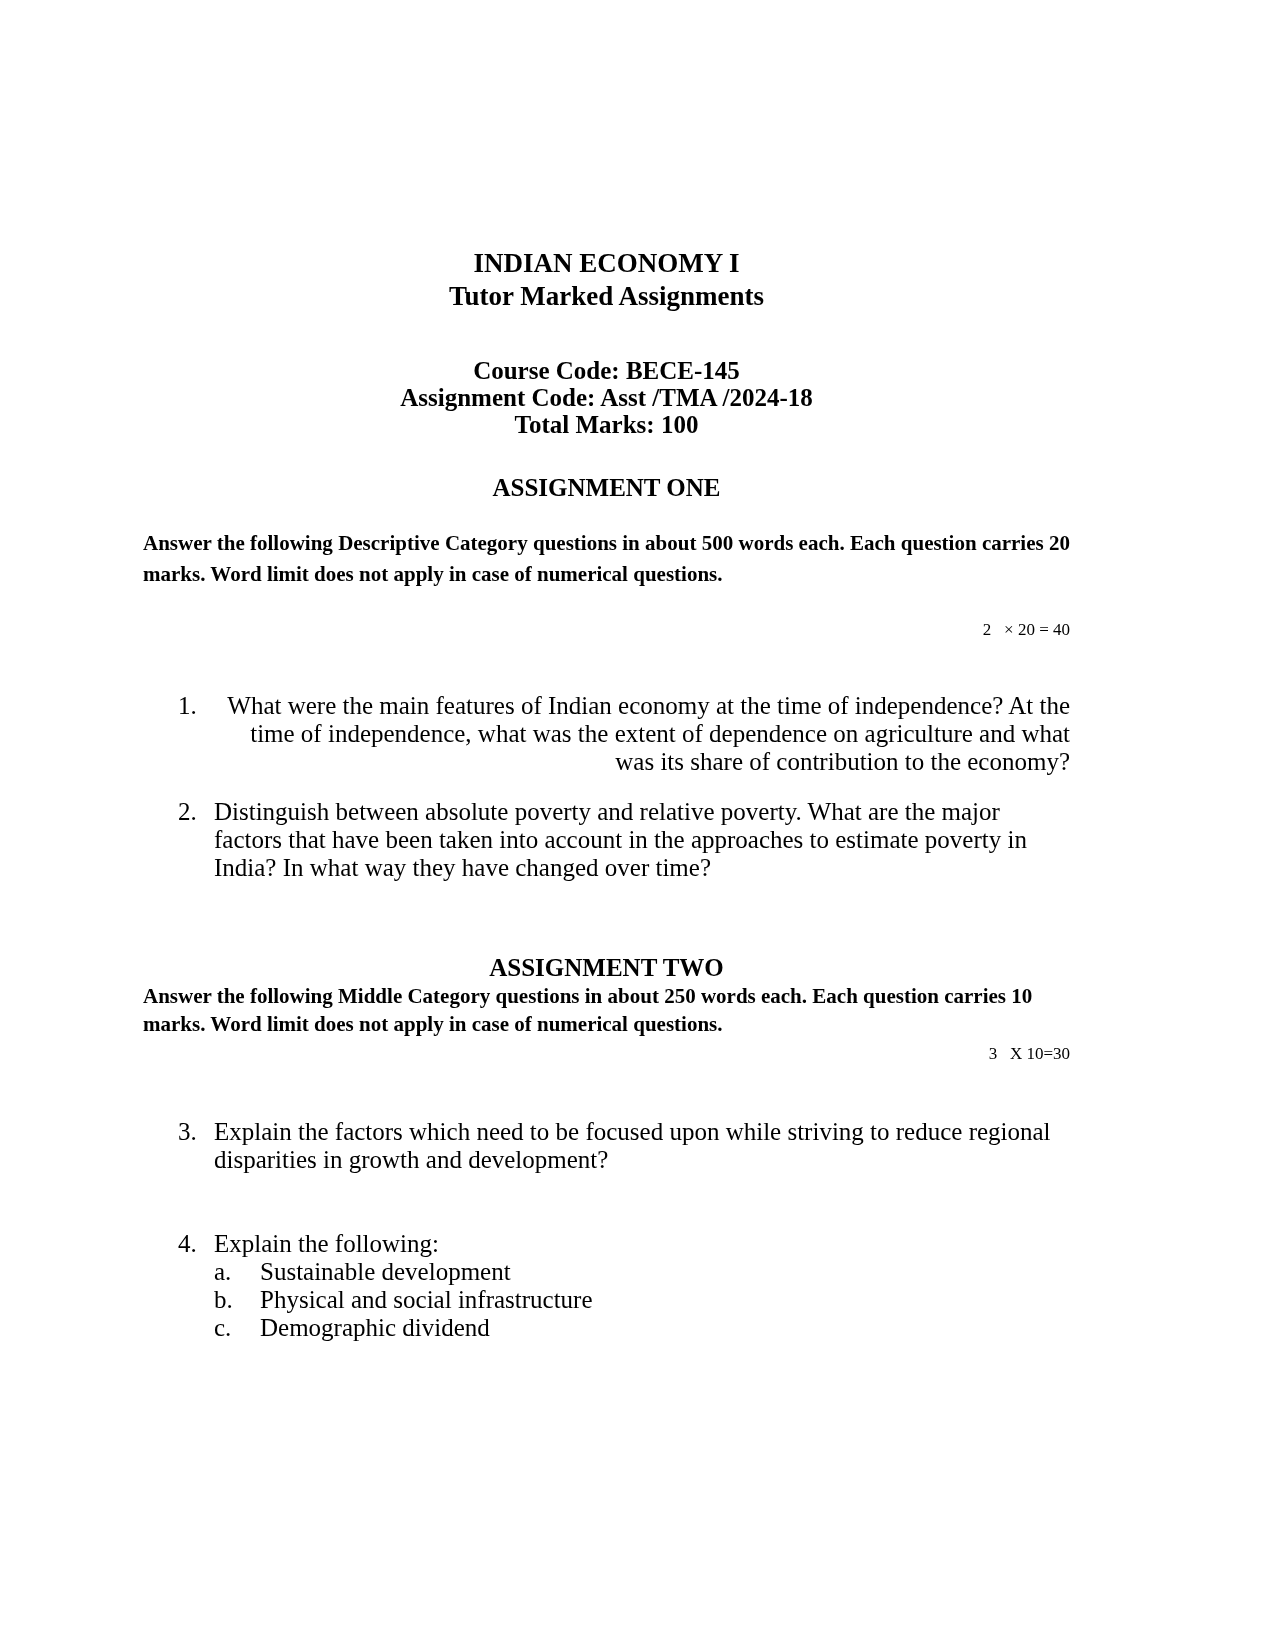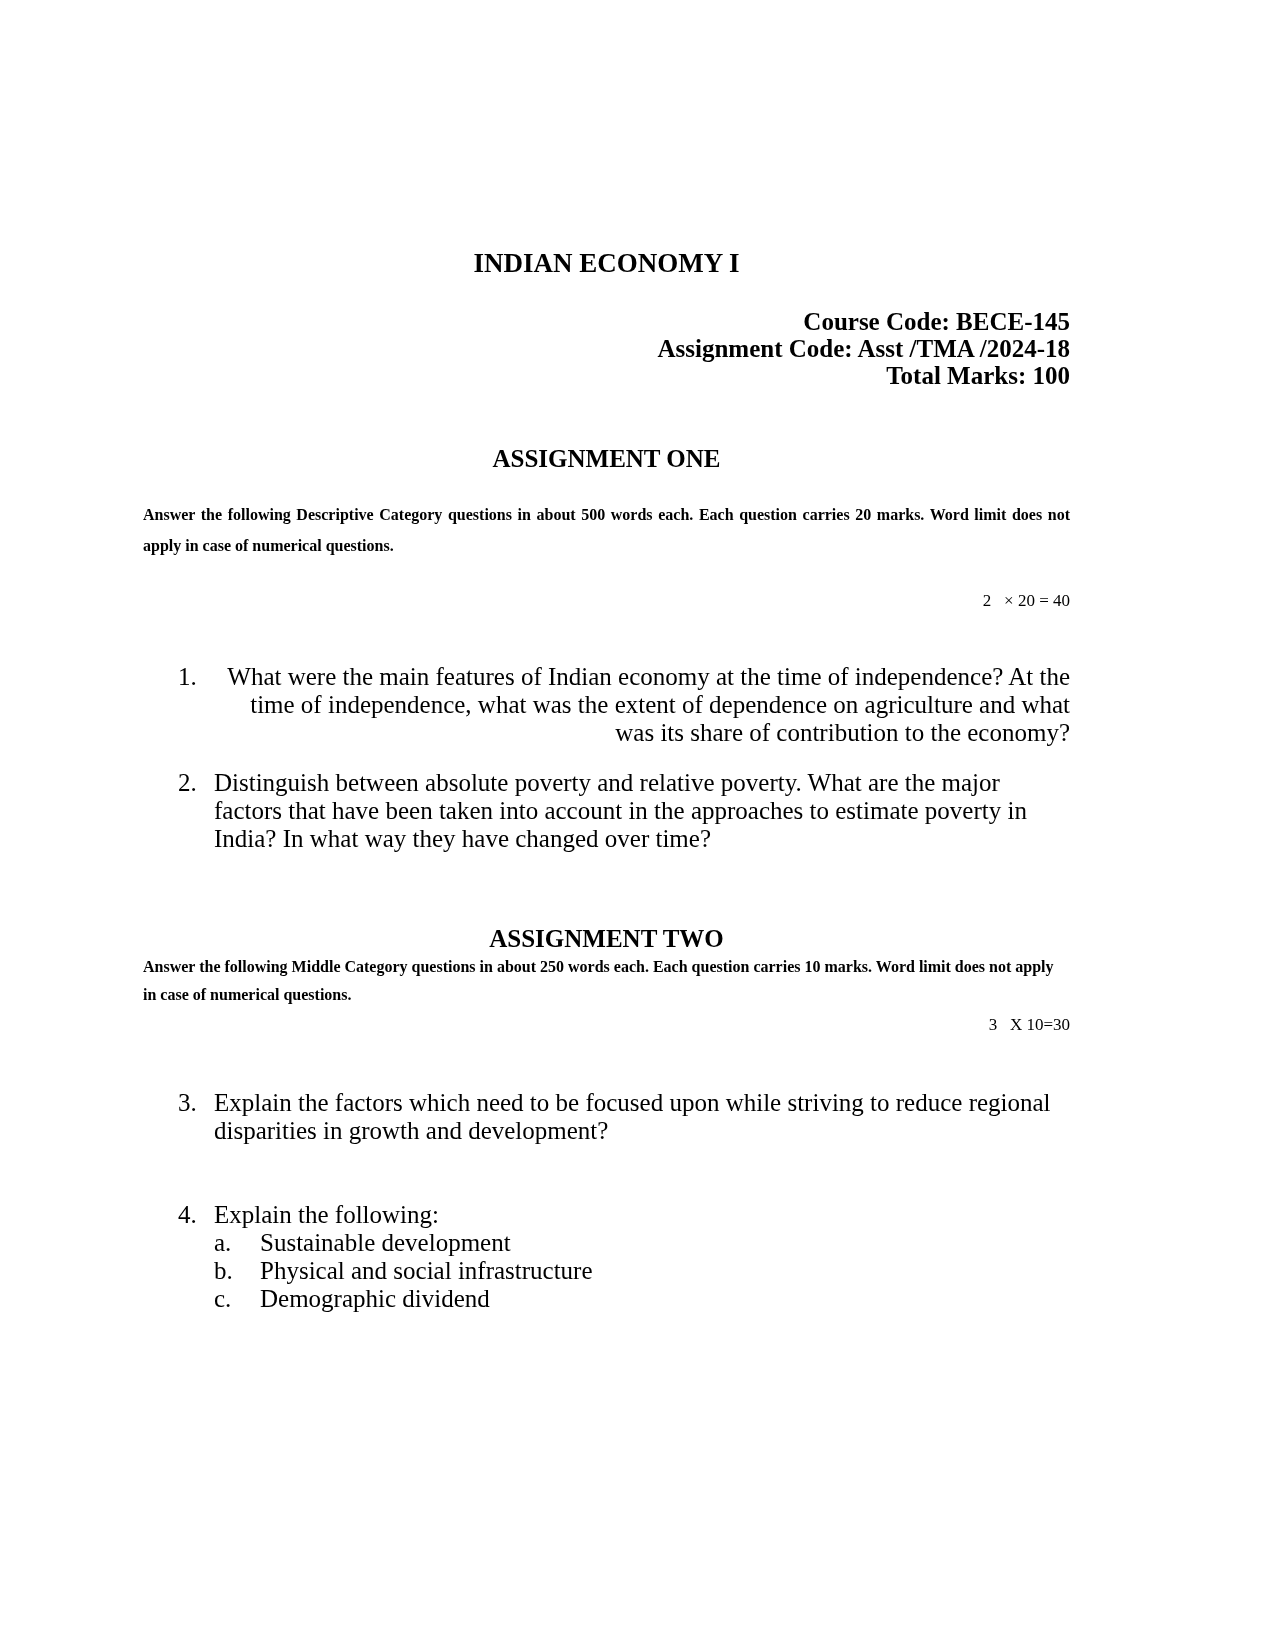--- a/index.html
+++ b/index.html
@@ -18,37 +18,37 @@
     overflow: hidden;
   }
   .title-block {
     margin-top: 247px;
     text-align: center;
     font-weight: bold;
     font-size: 27px;
     line-height: 33px;
   }
   .code-block {
-    margin-top: 28px;
-    text-align: right;
+    margin-top: 44px;
+    text-align: center;
     font-weight: bold;
     font-size: 25px;
     line-height: 27px;
   }
   .section-heading {
     text-align: center;
     font-weight: bold;
     font-size: 25px;
     line-height: 28px;
   }
-  .heading-one { margin-top: 56px; }
+  .heading-one { margin-top: 36px; }
   .heading-two { margin-top: 72px; }
   .instructions {
     font-weight: bold;
-    font-size: 16px;
+    font-size: 21px;
     line-height: 31px;
   }
   .instructions.justified { text-align: justify; }
   .instr-one { margin-top: 26px; }
   .instr-two { line-height: 28px; }
   .marks-line {
     text-align: right;
     font-size: 17px;
     line-height: 28px;
     white-space: pre;
@@ -71,20 +71,21 @@
   .subitem { display: flex; }
   .sub-label { width: 46px; flex-shrink: 0; }
 </style>
 </head>
 <body>
 
 <div class="page">
 
   <div class="title-block">
     <div>INDIAN ECONOMY I</div>
+    <div>Tutor Marked Assignments</div>
   </div>
 
   <div class="code-block">
     <div>Course Code: BECE-145</div>
     <div>Assignment Code: Asst /TMA /2024-18</div>
     <div>Total Marks: 100</div>
   </div>
 
   <div class="section-heading heading-one">ASSIGNMENT ONE</div>
 

